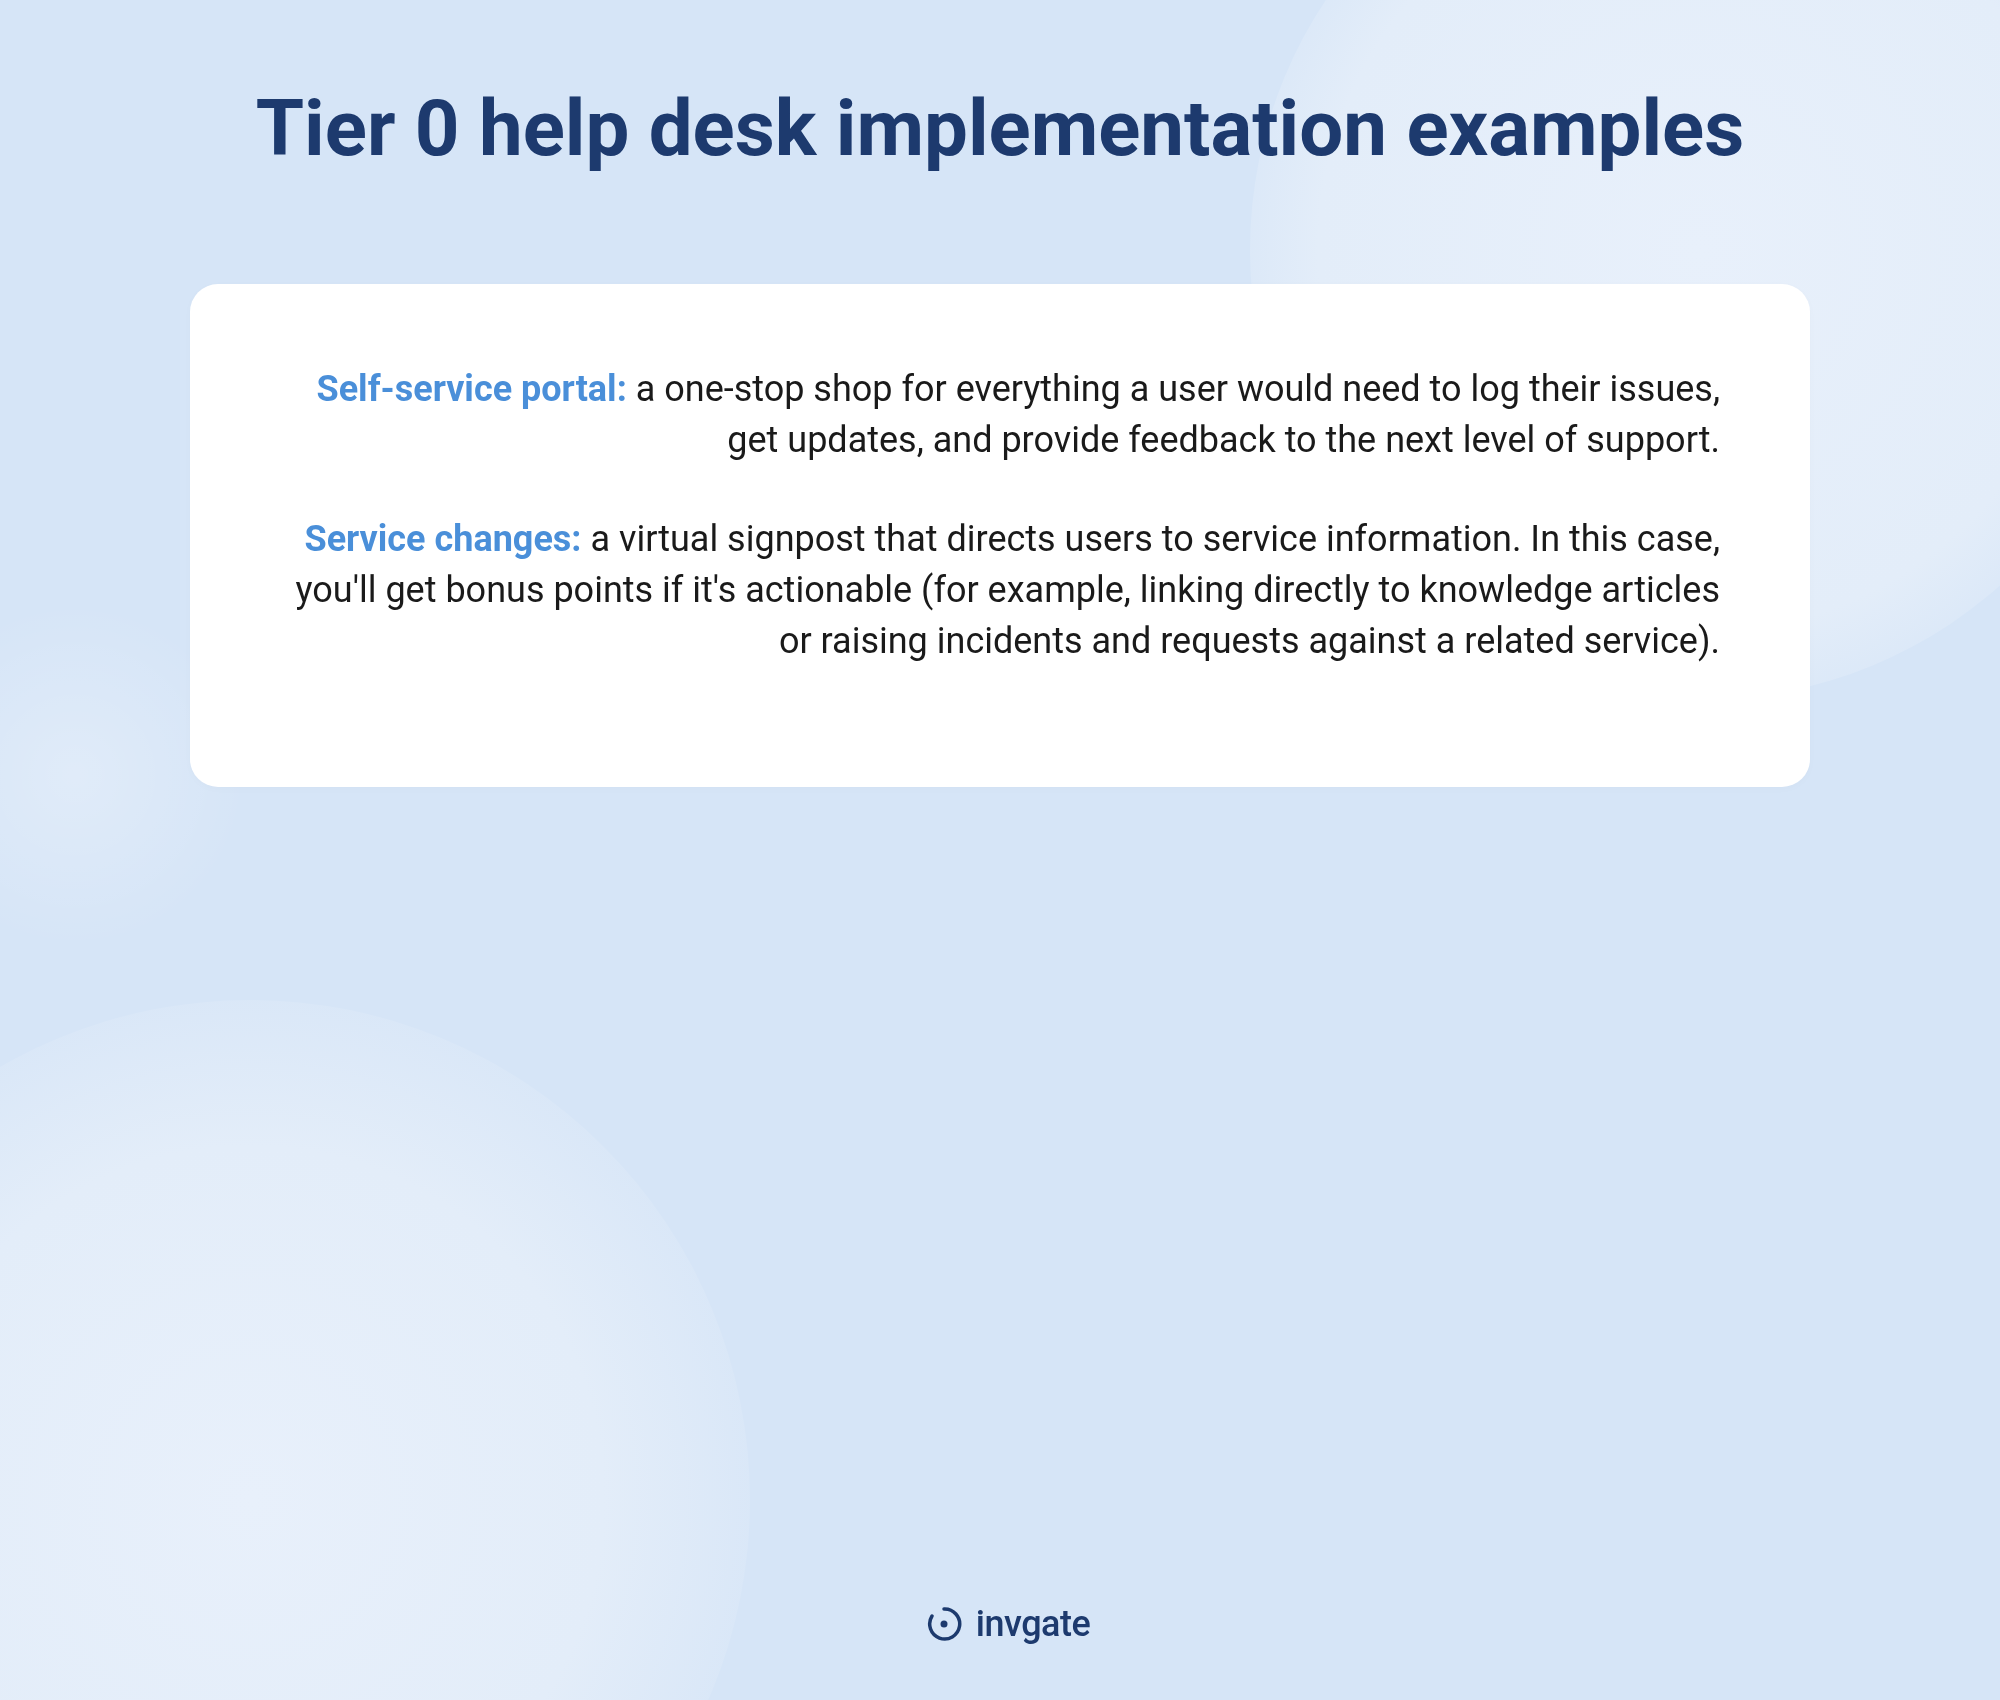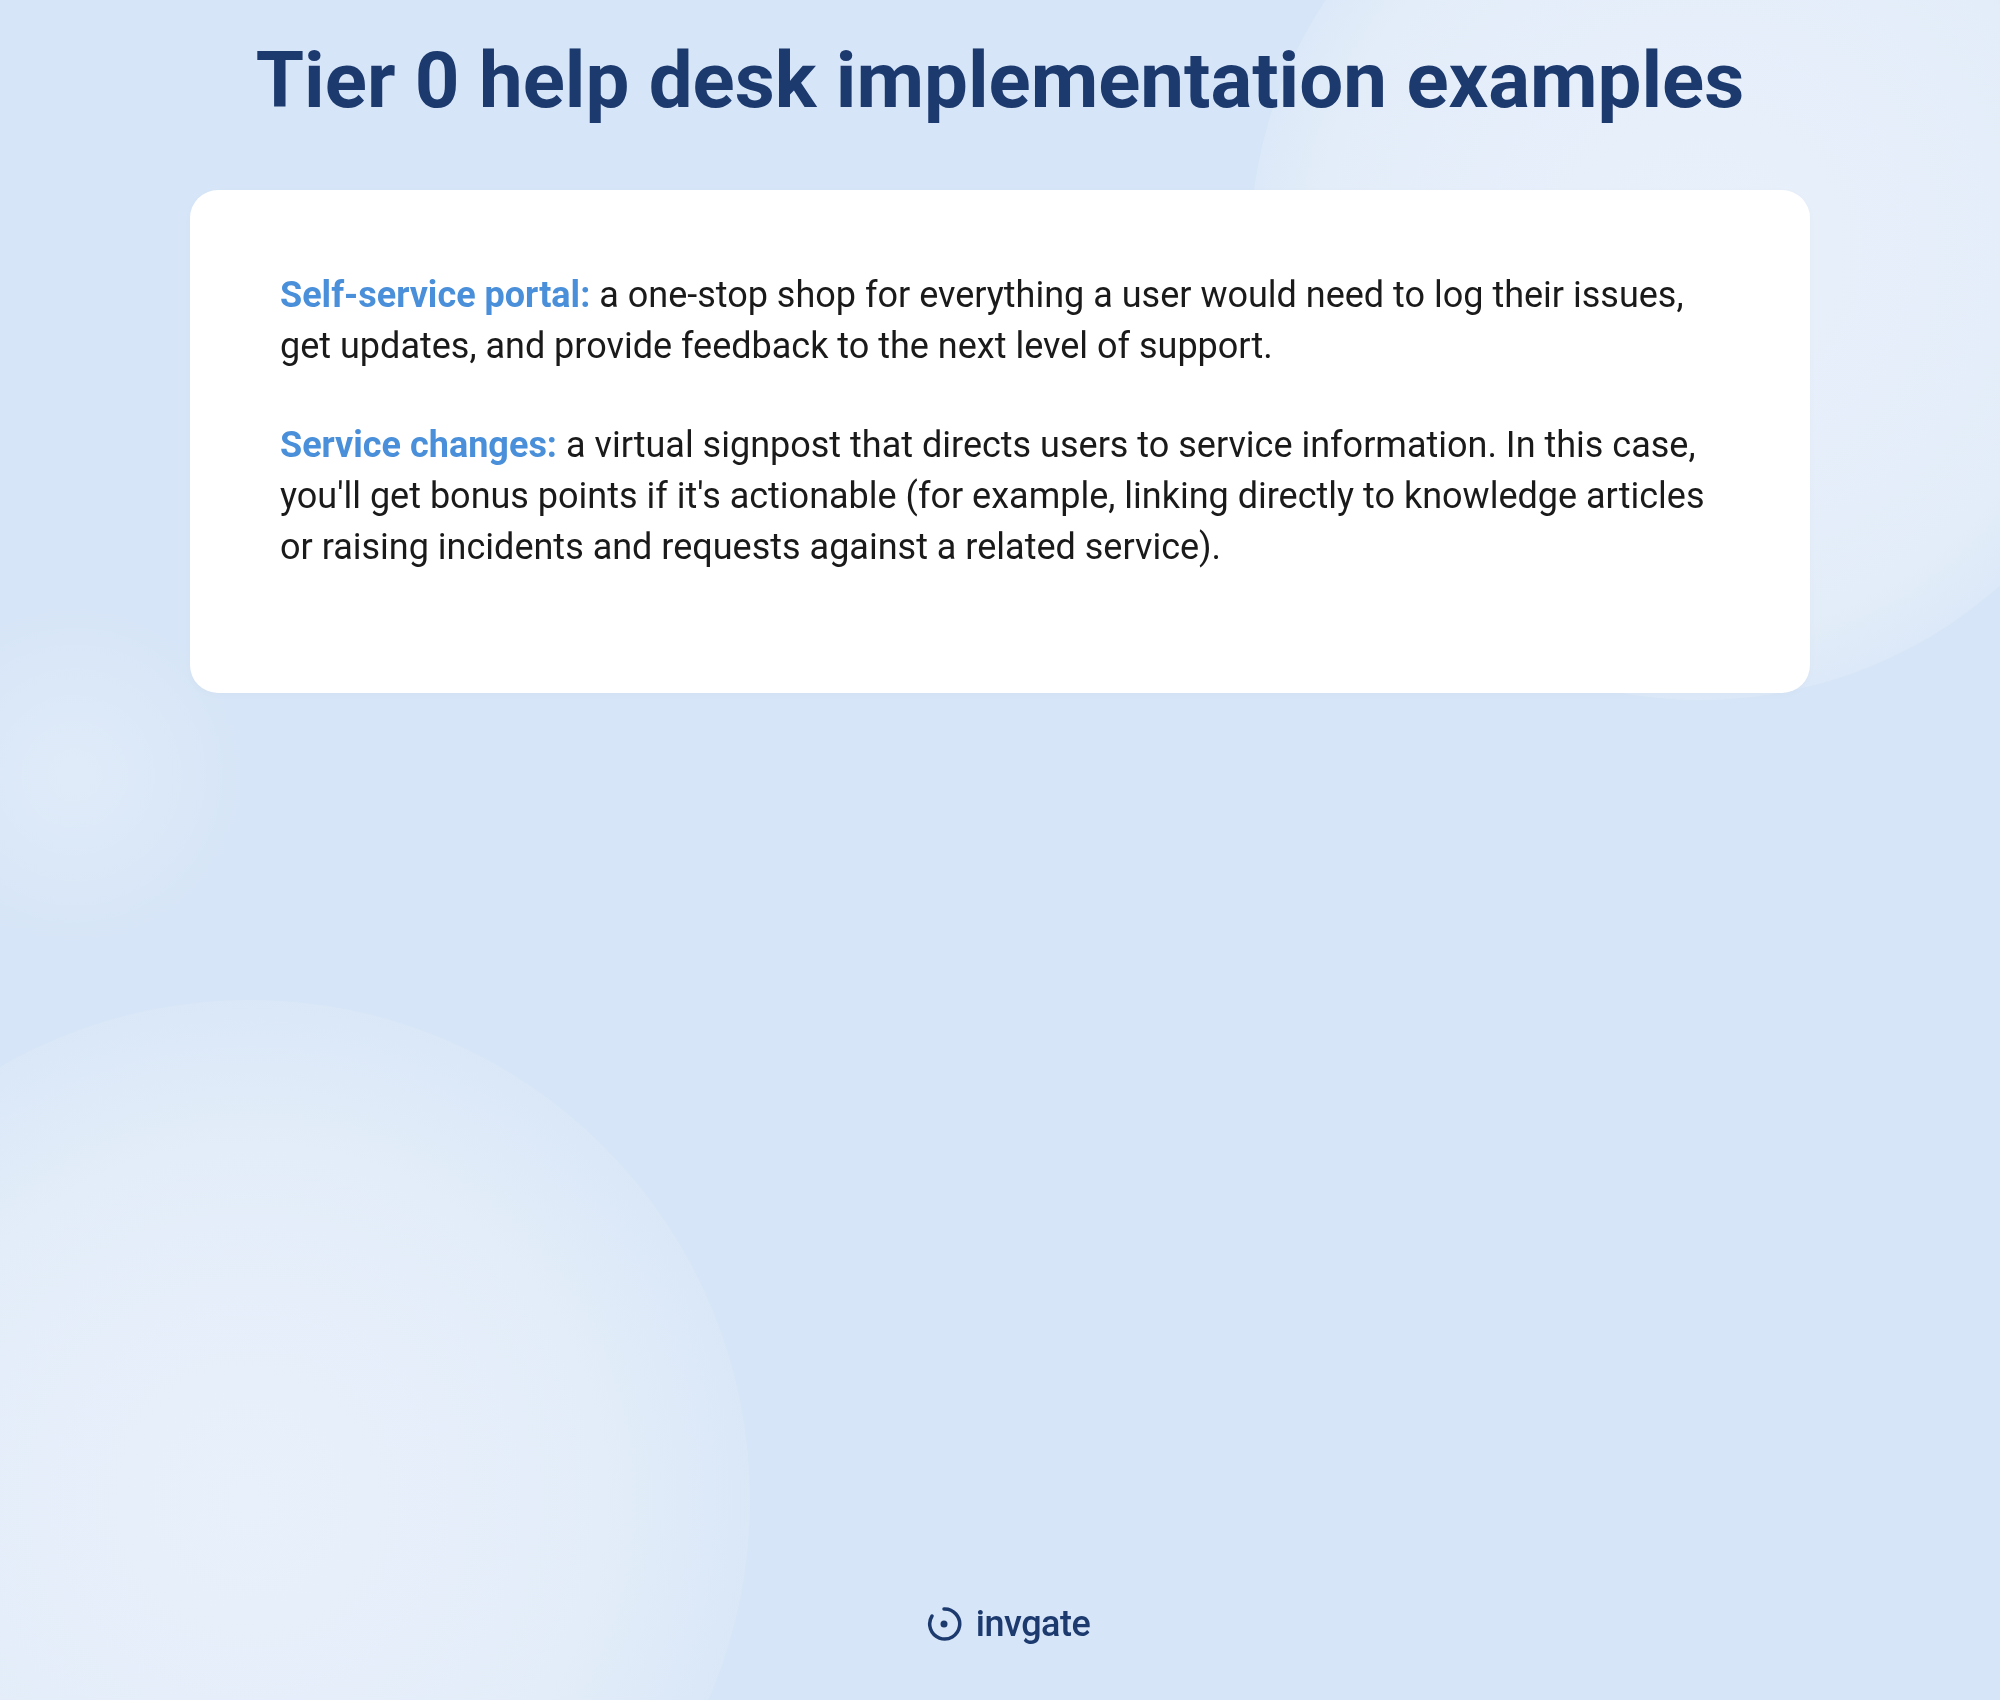--- a/index.html
+++ b/index.html
@@ -49,35 +49,36 @@
   .container {
     position: relative;
     z-index: 1;
     width: 100%;
     height: 100%;
     display: flex;
     flex-direction: column;
     align-items: center;
   }
   .title {
-    margin-top: 36px;
+    margin-top: 84px;
     font-size: 78px;
     font-weight: 700;
     color: #1d3a6e;
     text-align: right;
     line-height: 1.15;
     max-width: 1500px;
   }
   .card {
-    margin-top: 64px;
+    margin-top: 110px;
     background: #ffffff;
     border-radius: 28px;
     width: 1620px;
     padding: 80px 90px 120px 90px;
     box-shadow: 0 2px 8px rgba(0,0,0,0.02);
+    text-align: right;
   }
   .item {
     font-size: 36px;
     line-height: 1.42;
     color: #1a1a1a;
     margin-bottom: 48px;
     font-weight: 400;
   }
   .item:last-child {
     margin-bottom: 0;

